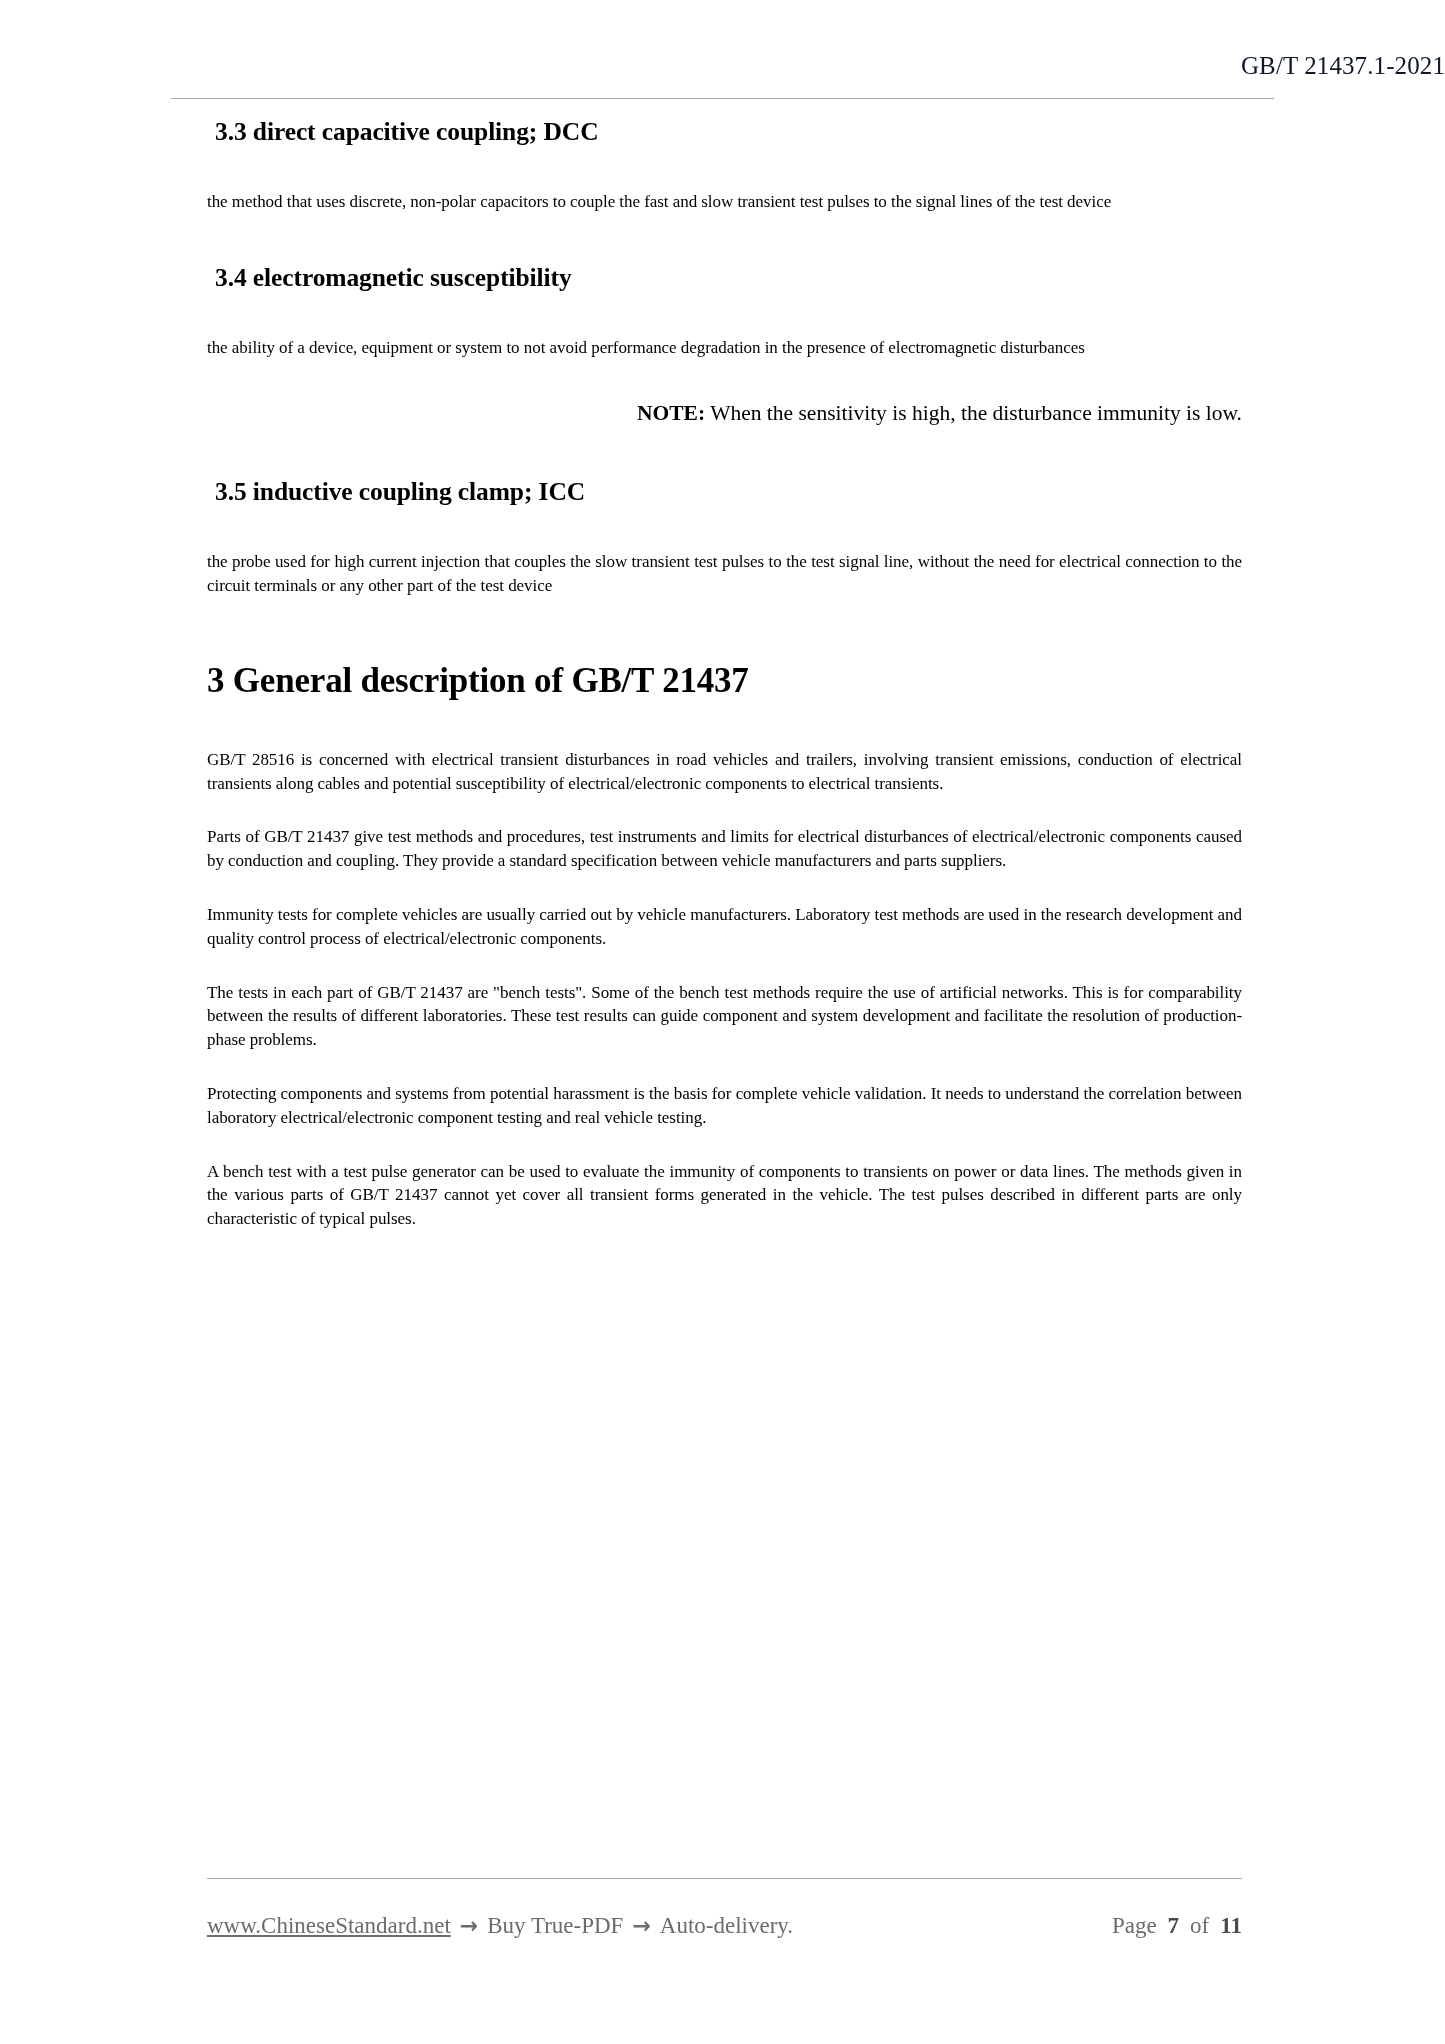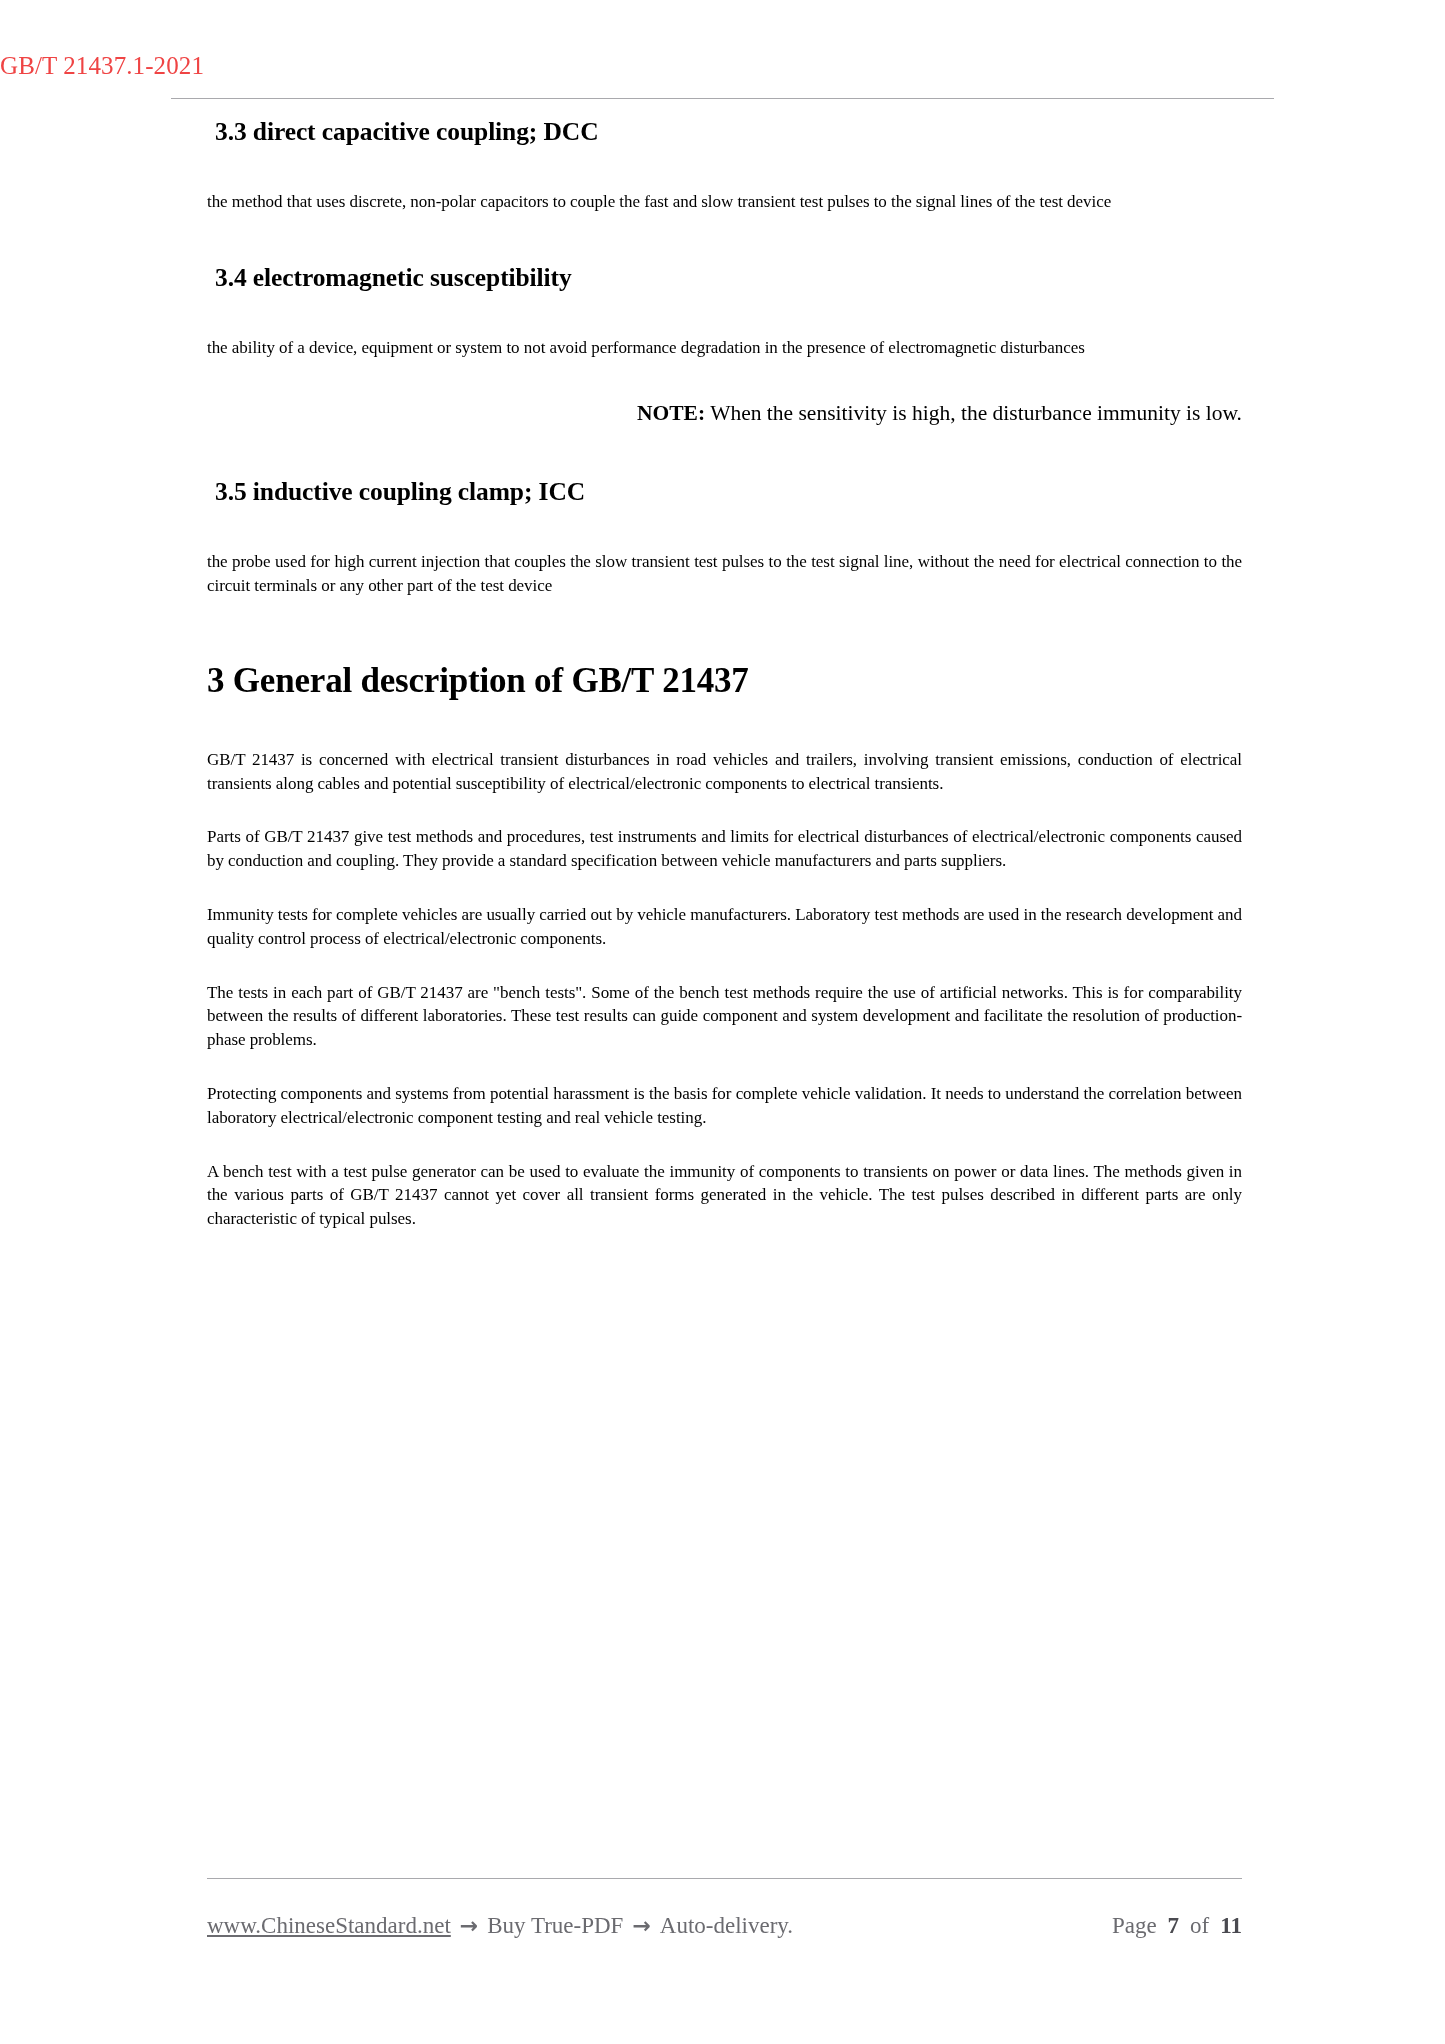--- a/index.html
+++ b/index.html
@@ -25,24 +25,24 @@
 
   
   .page-header {
     position: absolute;
     top: 0;
     left: 0;
     width: 1445px;
     padding-top: 52px;
   }
   .header-title {
-    text-align: left;
+    text-align: right;
     font-size: 25px;
     letter-spacing: 0.1px;
-    color: #ef4444;
+    color: #0f172a;
     line-height: 1.1;
   }
   .header-rule {
     margin: 18px auto 0 auto;
     width: 1103px;
     height: 1px;
     background: #a9a9ad;
   }
 
   
@@ -184,21 +184,21 @@
     <div class="term-heading">3.5 inductive coupling clamp; ICC</div>
     <div class="sp-34"></div>
     <div class="body-par">the probe used for high current injection that couples the slow transient test pulses to the test signal line, without the need for electrical connection to the circuit terminals or any other part of the test device</div>
 
     <div class="sp-62"></div>
 
     <div class="sec-heading">3 General description of GB/T 21437</div>
 
     <div class="sp-46"></div>
 
-    <div class="body-par">GB/T 21437 is concerned with electrical transient disturbances in road vehicles and trailers, involving transient emissions, conduction of electrical transients along cables and potential susceptibility of electrical/electronic components to electrical transients.</div>
+    <div class="body-par">GB/T 28516 is concerned with electrical transient disturbances in road vehicles and trailers, involving transient emissions, conduction of electrical transients along cables and potential susceptibility of electrical/electronic components to electrical transients.</div>
     <div class="sp-30"></div>
 
     <div class="body-par">Parts of GB/T 21437 give test methods and procedures, test instruments and limits for electrical disturbances of electrical/electronic components caused by conduction and coupling. They provide a standard specification between vehicle manufacturers and parts suppliers.</div>
     <div class="sp-30"></div>
 
     <div class="body-par">Immunity tests for complete vehicles are usually carried out by vehicle manufacturers. Laboratory test methods are used in the research development and quality control process of electrical/electronic components.</div>
     <div class="sp-30"></div>
 
     <div class="body-par">The tests in each part of GB/T 21437 are "bench tests". Some of the bench test methods require the use of artificial networks. This is for comparability between the results of different laboratories. These test results can guide component and system development and facilitate the resolution of production-phase problems.</div>
     <div class="sp-30"></div>

